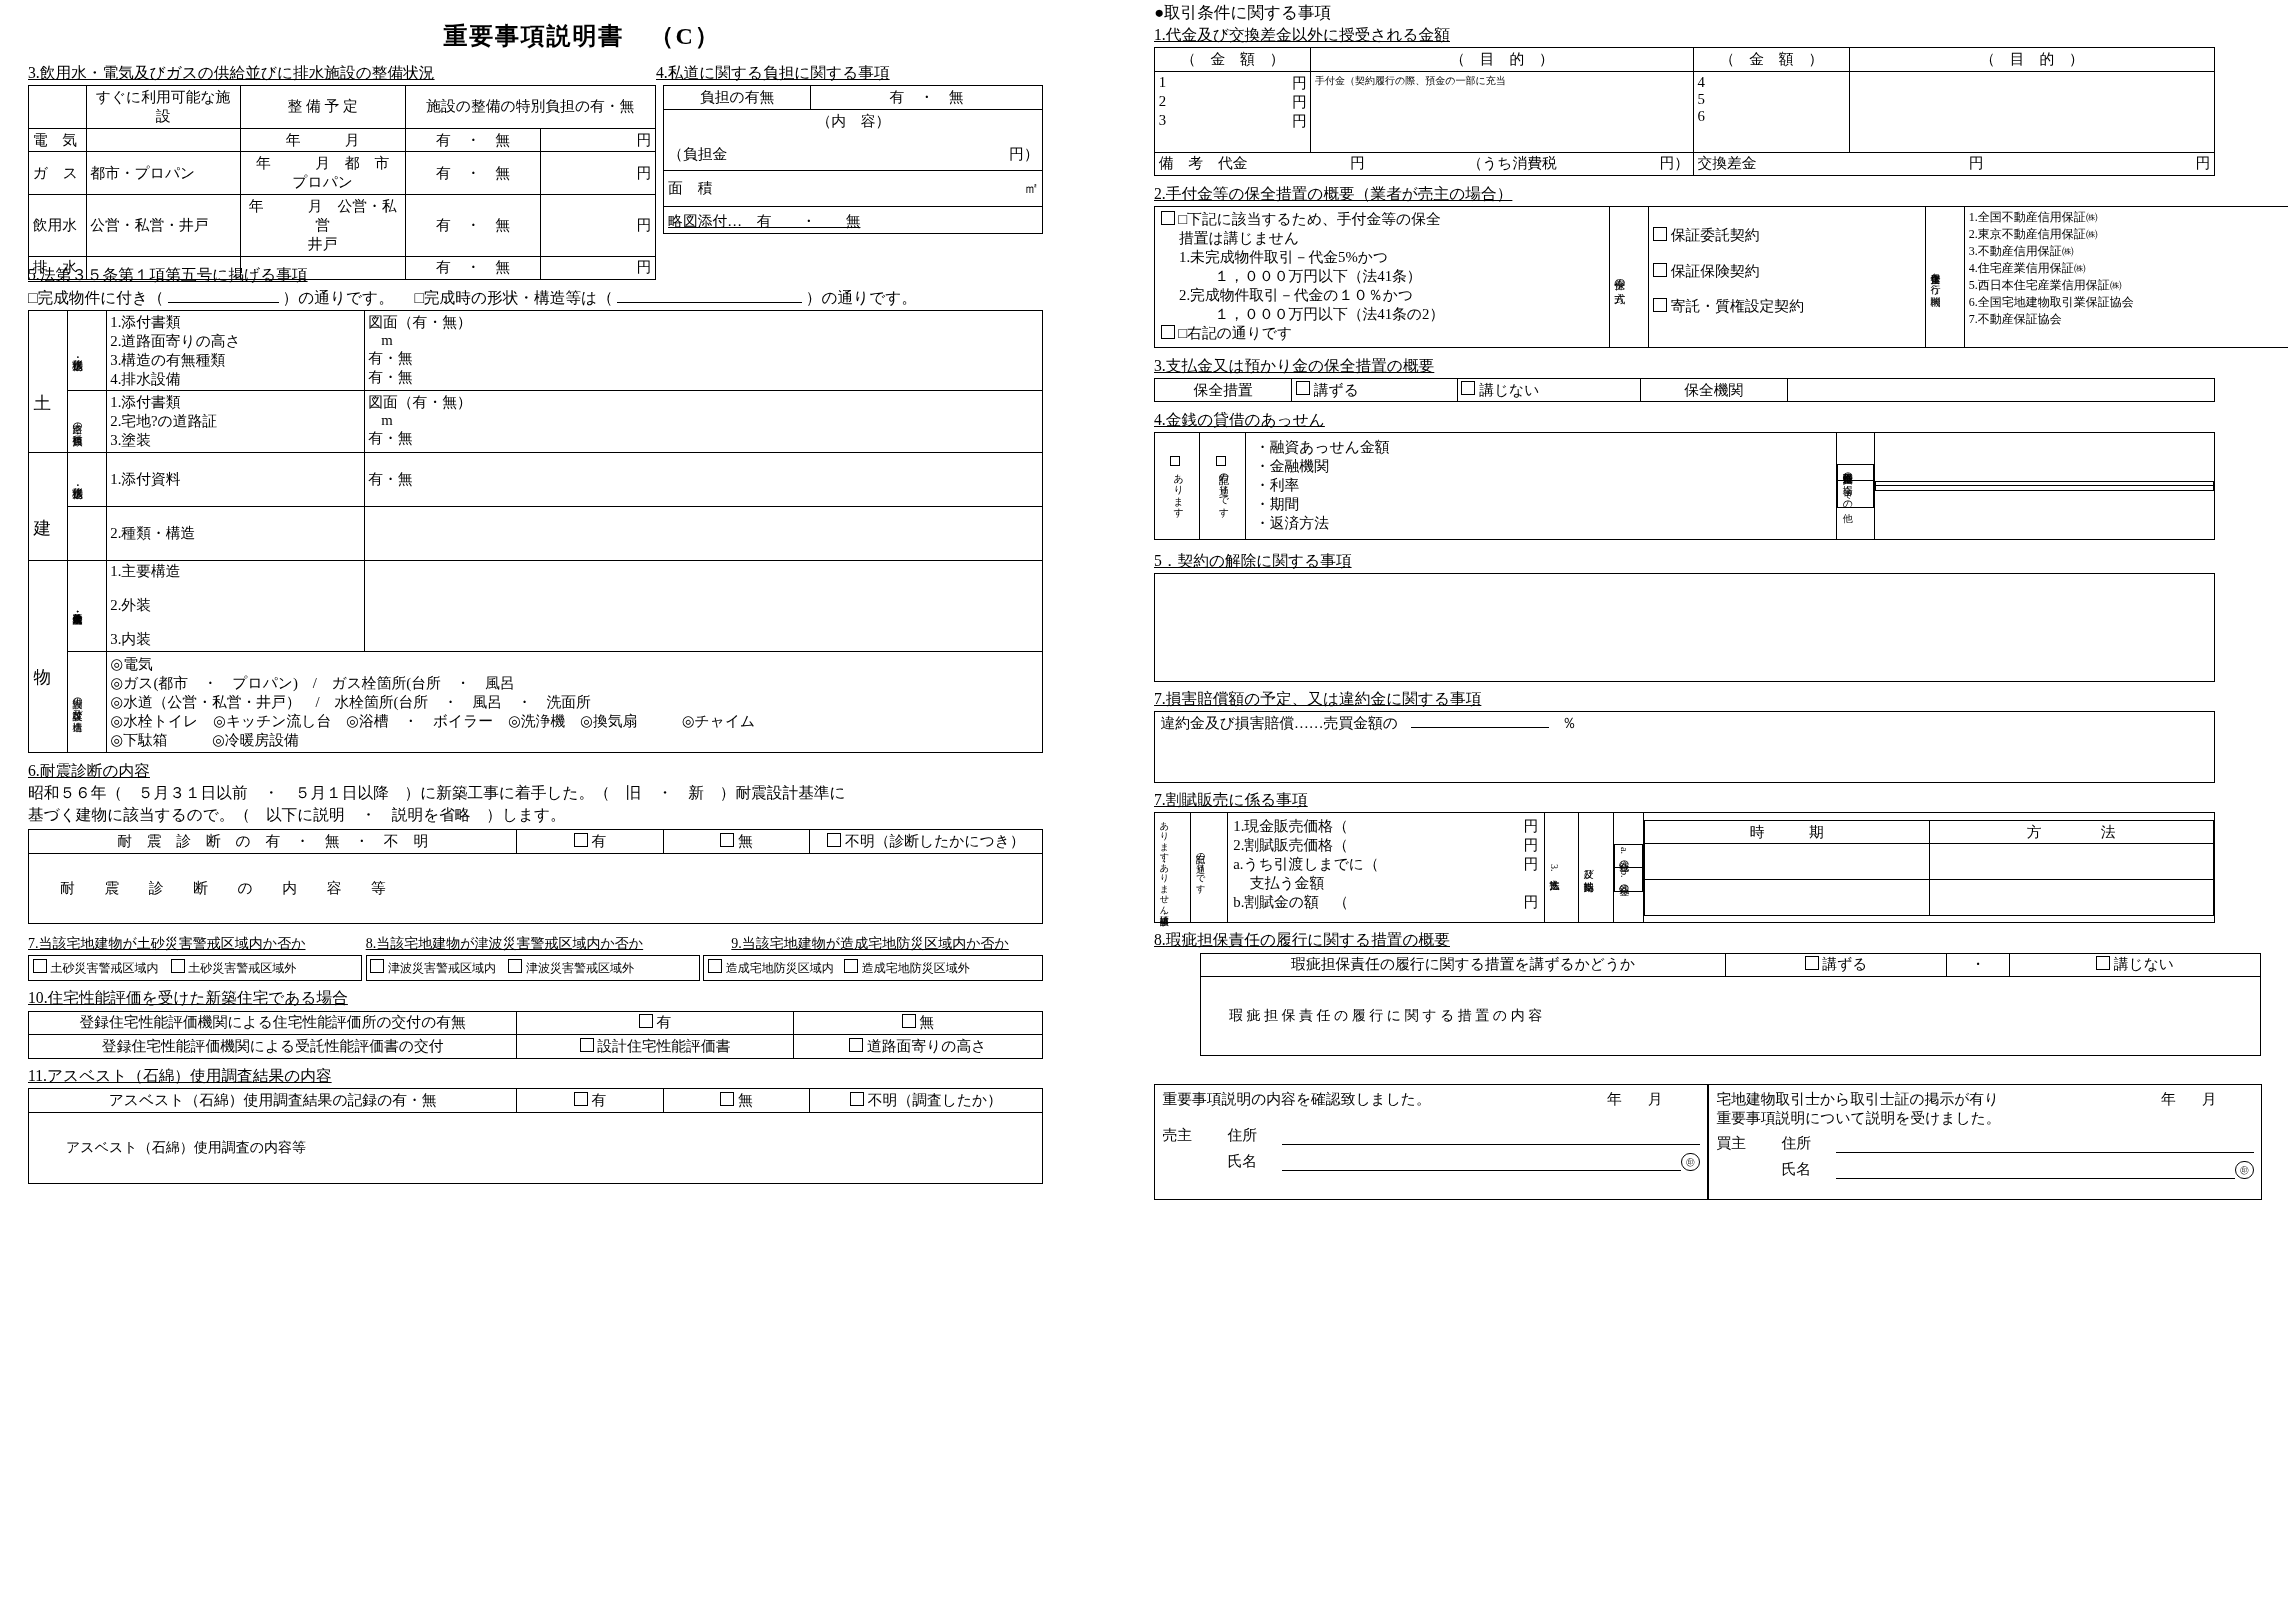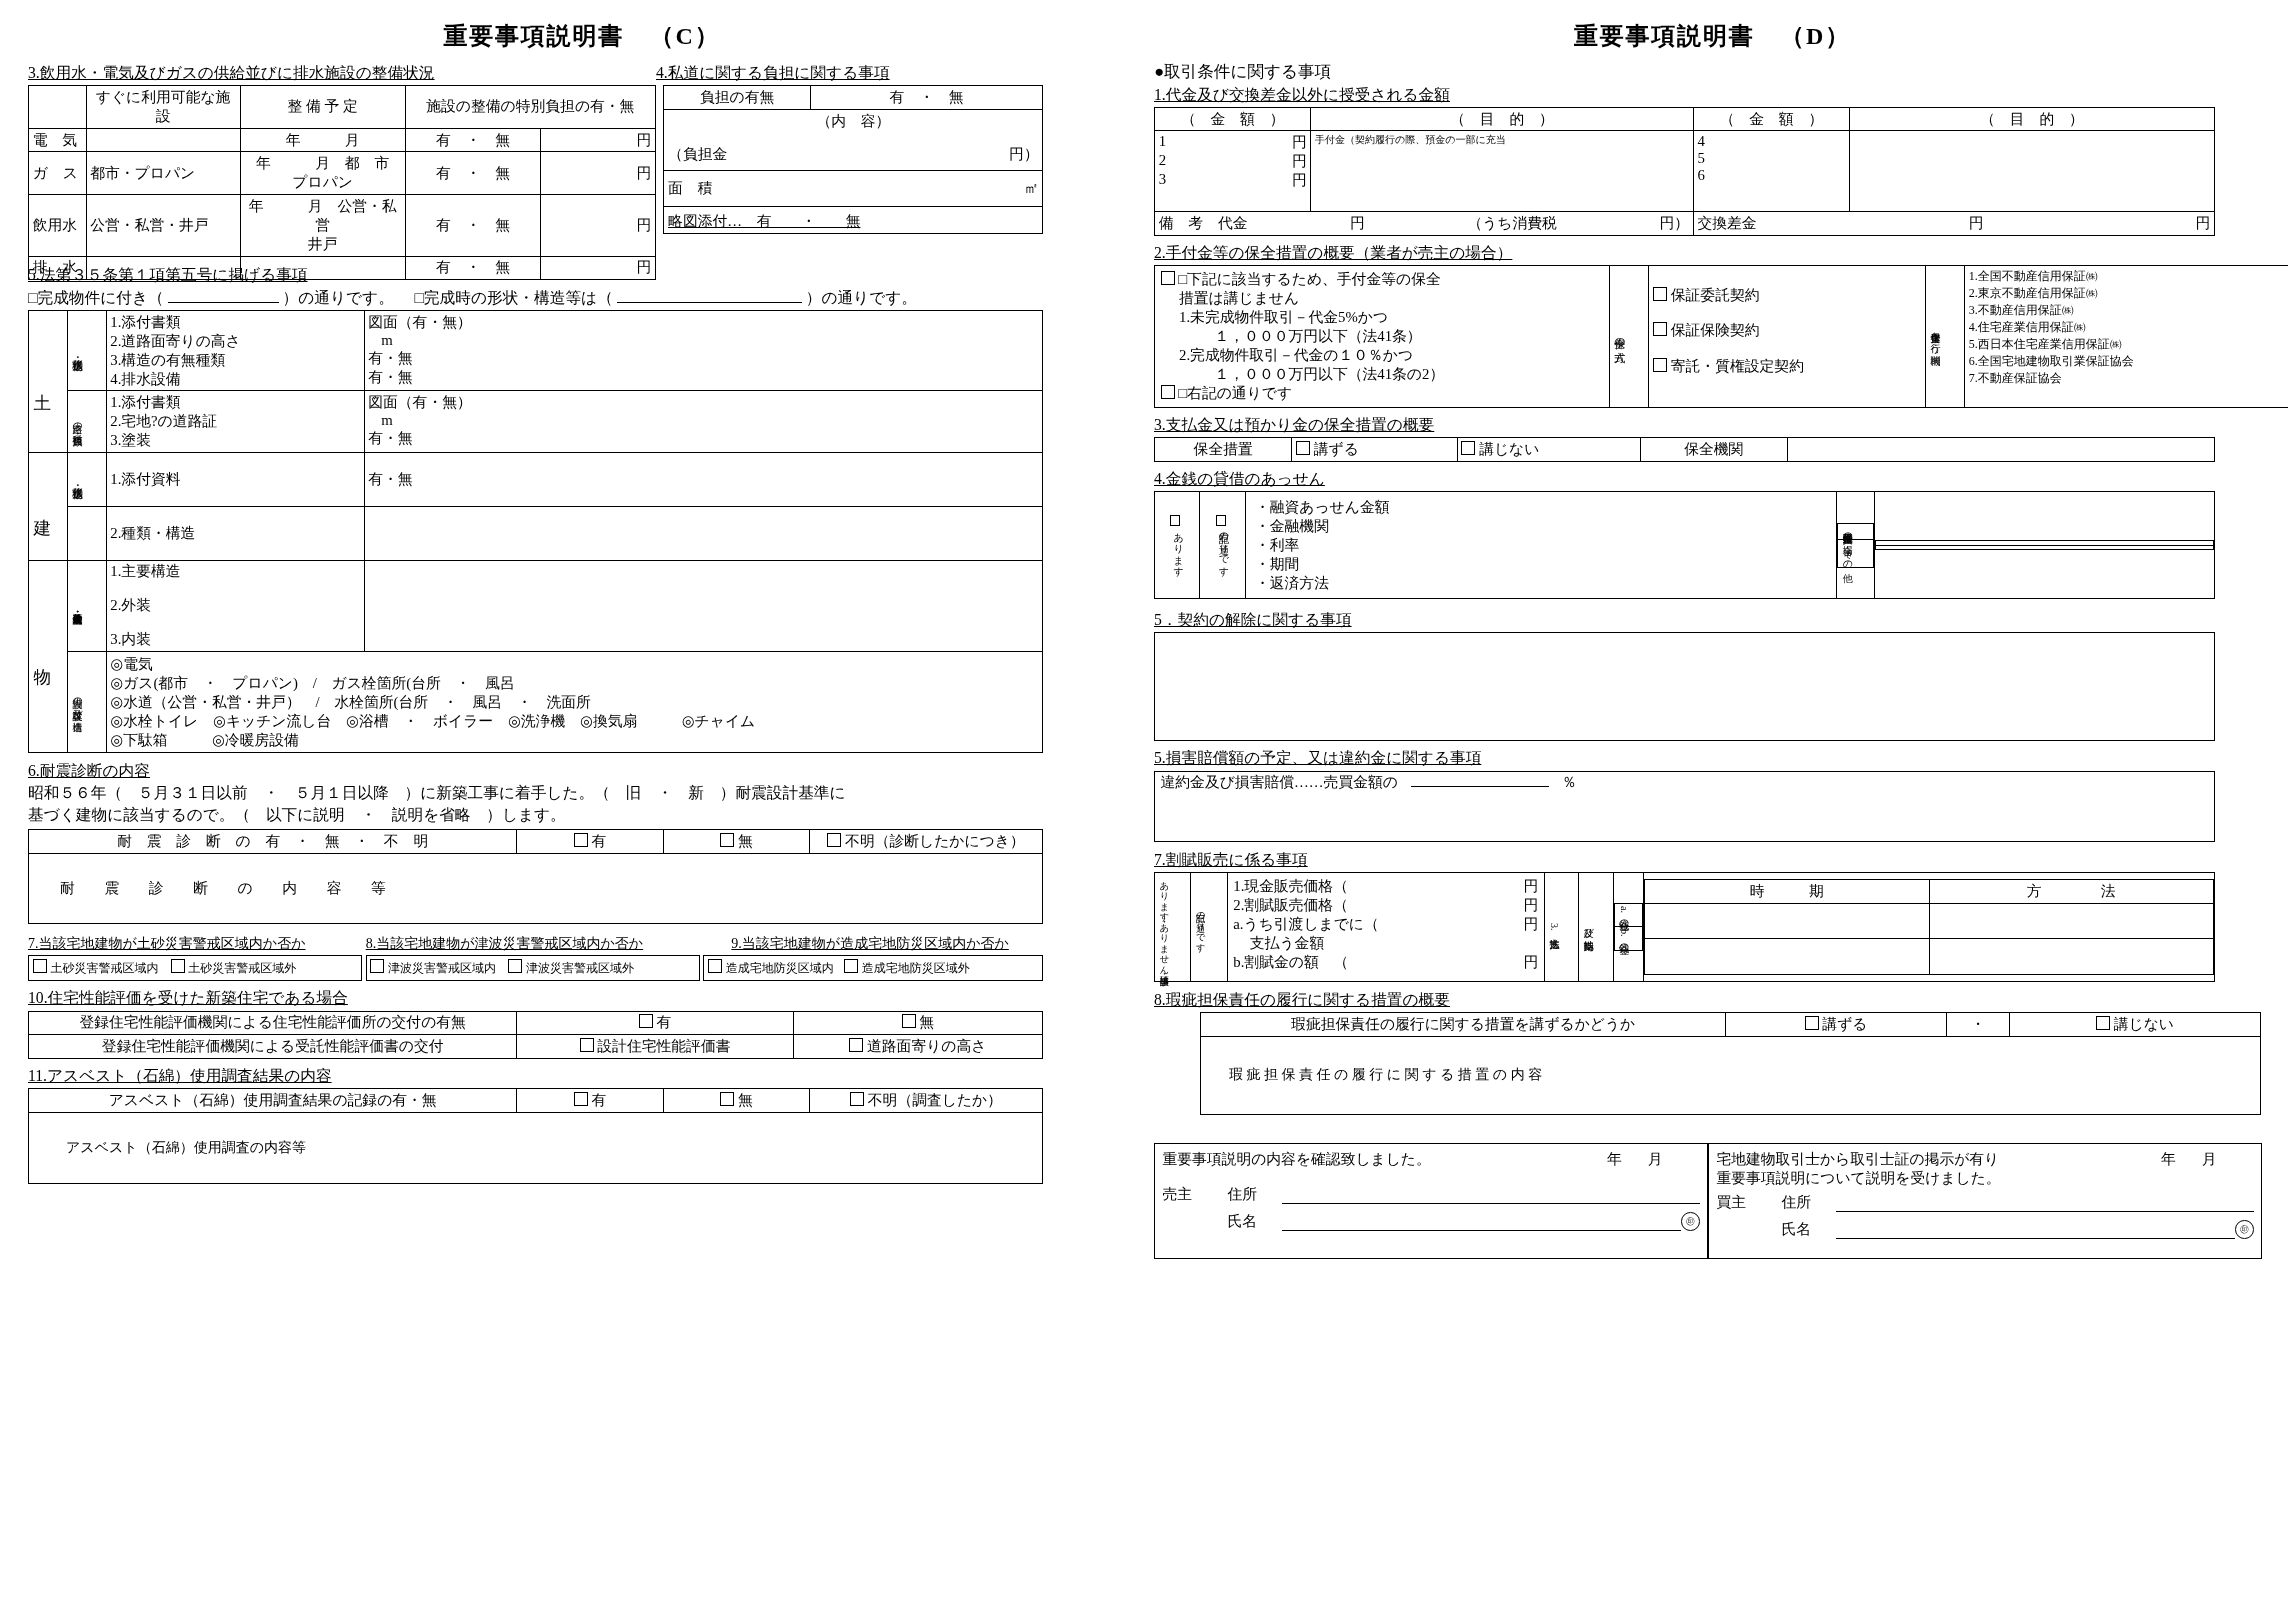--- a/index.html
+++ b/index.html
@@ -294,21 +294,20 @@
       </tr>
       <tr>
         <td colspan="4" style="height:66px;padding-left:37px;" class="big">アスベスト（石綿）使用調査の内容等</td>
       </tr>
     </tbody>
       </table>
   </div>
 
   <div class="col colD">
 
-    <div class="title">重要事項説明書　（D）</div>
 
     <div class="sec" style="font-size:16.6px;">●取引条件に関する事項</div>
     <div class="sec u">1.代金及び交換差金以外に授受される金額</div>
 
     <table class="bt" style="width:1061px;">
       <tbody>
           <tr>
         <td style="width:148px;" class="c">（　金　額　）</td>
         <td style="width:374px;" class="c">（　目　的　）</td>
         <td style="width:148px;" class="c">（　金　額　）</td>
@@ -460,21 +459,21 @@
 
     <div class="sec u mt12">5．契約の解除に関する事項</div>
     <table class="bt" style="width:1061px;">
       <tbody>
           <tr>
             <td style="height:103px;"></td>
           </tr>
     </tbody>
       </table>
 
-    <div class="sec u mt8">5.損害賠償額の予定、又は違約金に関する事項</div>
+    <div class="sec u mt8">7.損害賠償額の予定、又は違約金に関する事項</div>
     <table class="bt" style="width:1061px;">
       <tbody>
           <tr>
             <td style="height:66px;vertical-align:top;padding:1.8px 5.5px;">
         <span>違約金及び損害賠償……売買金額の</span>
         <span class="line" style="width:138px;margin:0 9.2px;"></span>
         <span>％</span>
       </td>
           </tr>
     </tbody>

